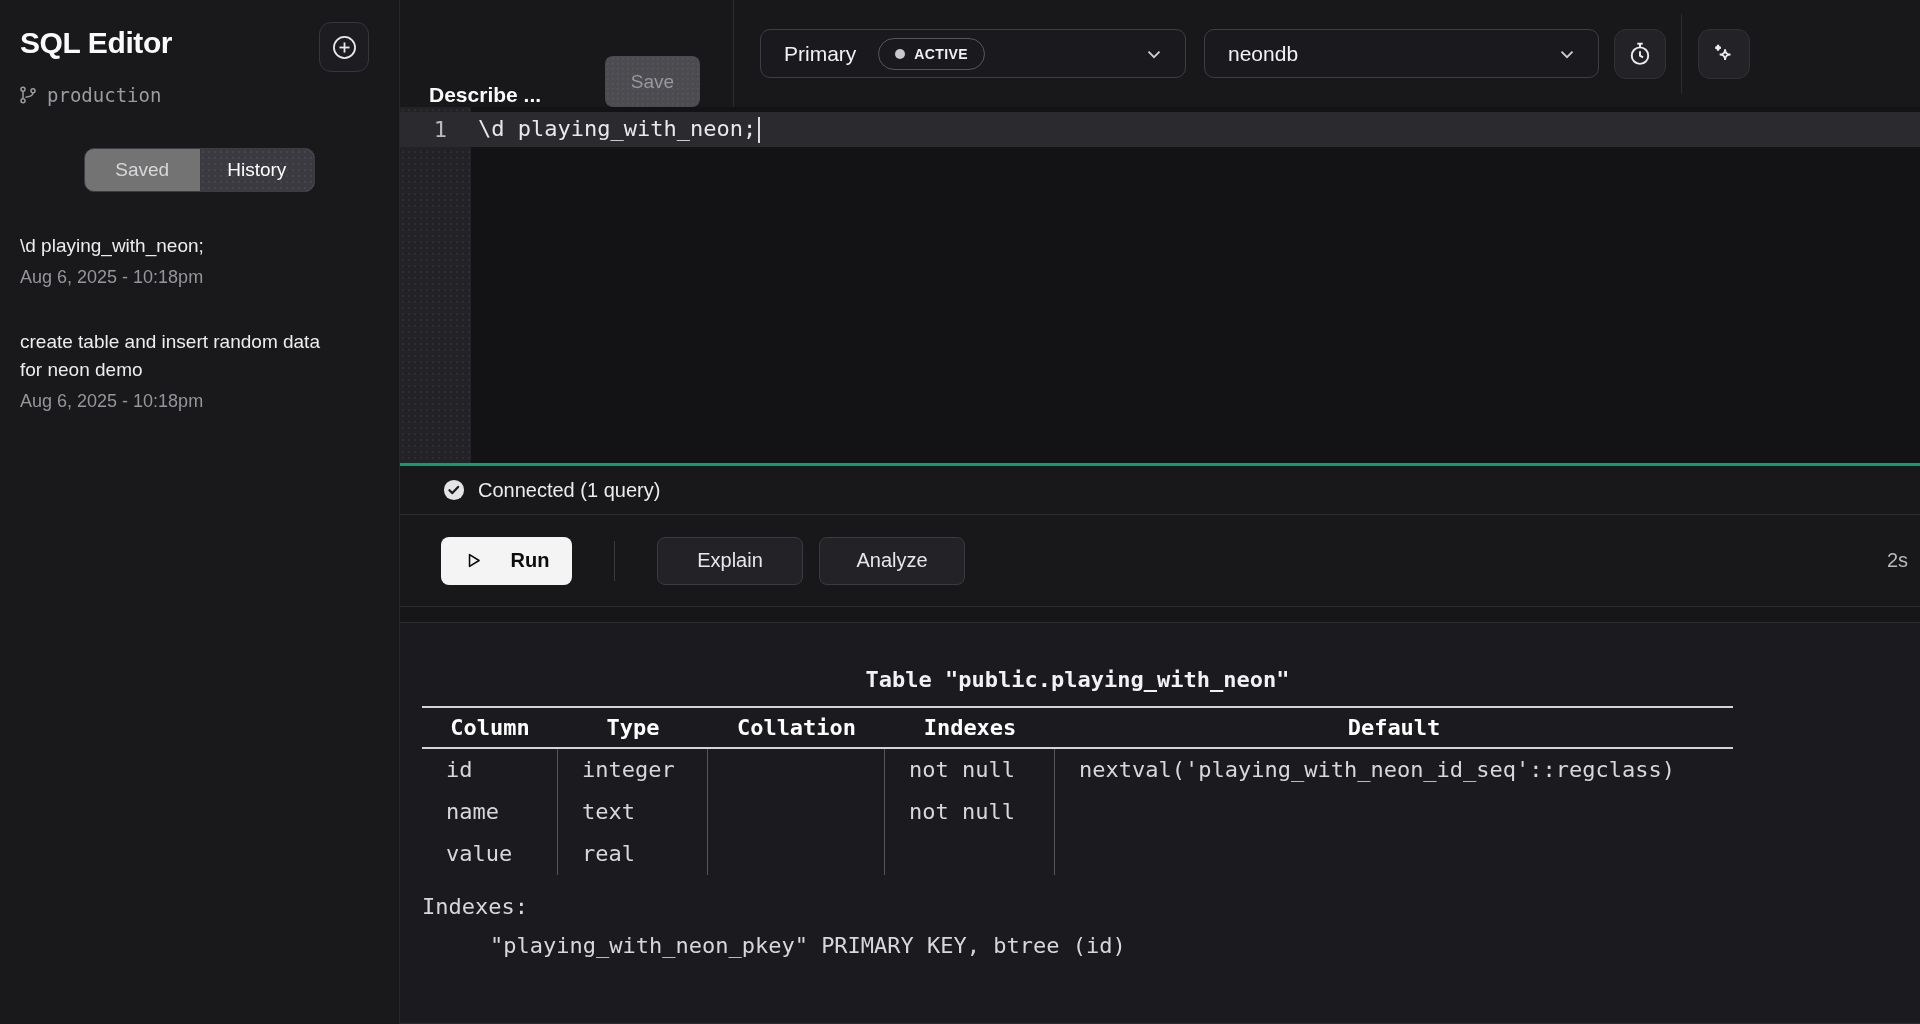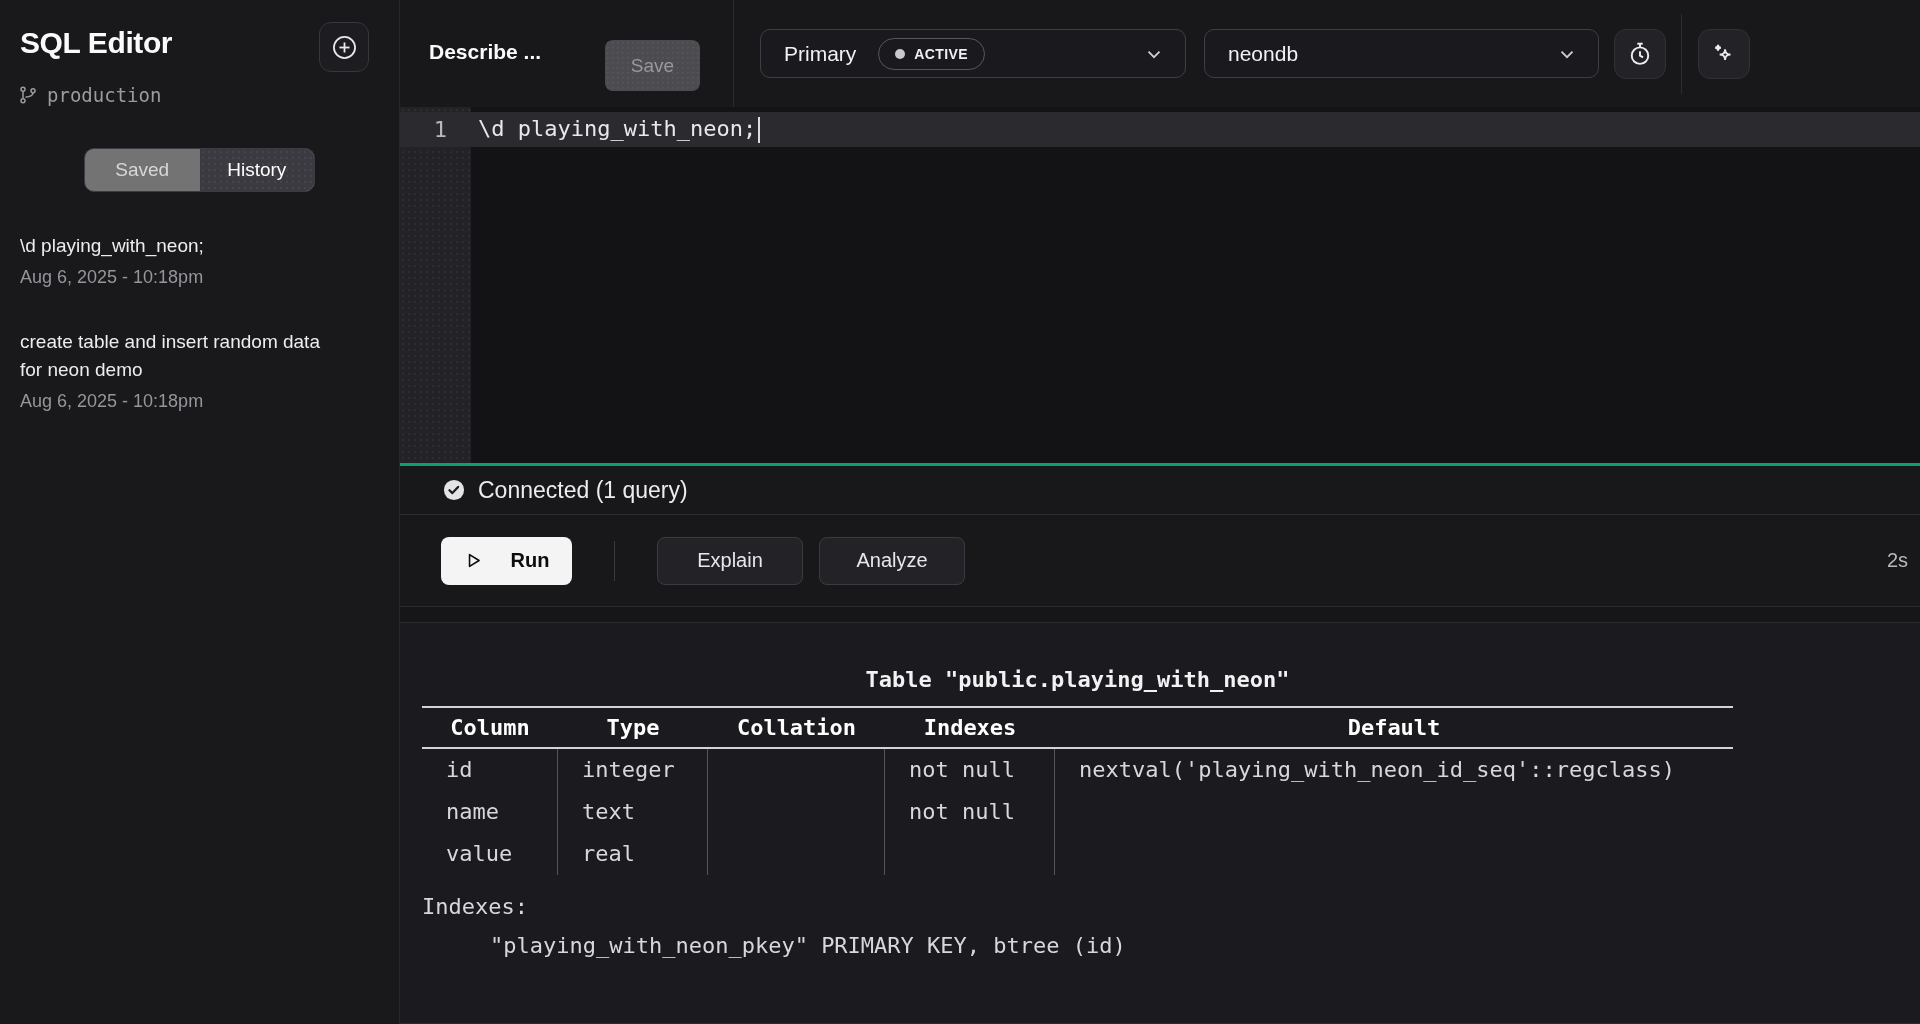--- a/index.html
+++ b/index.html
@@ -24,21 +24,21 @@
   .history { margin-top:40px; padding:0 20px; }
   .h-item { margin-bottom:40px; cursor:pointer; }
   .h-item-title { font-size:19px; line-height:28px; color:#ededf0; max-width:300px; }
   .h-item-ts { font-size:18px; color:#95959b; margin-top:7px; }
 
   
   .main { flex:1; display:flex; flex-direction:column; min-width:0; }
 
   
   .topbar { height:107px; flex:0 0 107px; background:#18181b; display:flex; align-items:stretch; }
-  .tb-left { width:333px; flex:0 0 333px; display:flex; align-items:flex-start; padding:0 33px 0 29px;margin-top:40px; }
+  .tb-left { width:333px; flex:0 0 333px; display:flex; align-items:flex-end; padding:0 33px 0 29px;margin-top:40px; }
   .query-title { font-size:21px; font-weight:600; color:#fafafa; white-space:nowrap; }
   .save-btn { margin-left:auto; width:95px; height:51px; border:none; border-radius:8px; background:#4b4b50;
     background-image:radial-gradient(#55555b 1px, transparent 1px); background-size:5px 5px;
     color:#98989e; font-size:19px; font-weight:500; font-family:inherit; cursor:default; }
   .tb-divider { width:1px; background:#2c2c30; }
   .tb-right { flex:1; display:flex; align-items:center; padding-left:26px; }
   .select { height:49px; border:1px solid #3e3e44; border-radius:10px; background:#1a1a1e;
     display:flex; align-items:center; padding:0 20px 0 23px; cursor:pointer; }
   .select-primary { width:426px; }
   .select-db { width:395px; margin-left:18px; }
@@ -62,21 +62,21 @@
   .active-line { position:absolute; left:0; right:0; top:5px; height:35px; background:#2b2b2f;
     display:flex; align-items:center; font-family:"DejaVu Sans Mono", monospace; font-size:22px; }
   .ln { width:71px; flex:0 0 71px; text-align:right; padding-right:24px; color:#b9b9bf; }
   .code-text { padding-left:7px; color:#e9e9ec; white-space:pre; }
   .cursor { display:inline-block; width:2px; height:26px; background:#dcdce0; vertical-align:middle; margin-left:2px; }
 
   
   .green-rule { height:3px; background:#0e9f6e; }
   .status-bar { height:49px; flex:0 0 49px; background:#18181b; border-bottom:1px solid #2c2c30;
     display:flex; align-items:center; padding-left:43px; gap:13px; }
-  .status-text { font-size:23px; color:#ececef; }
+  .status-text { font-size:20px; color:#ececef; }
   .action-bar { height:92px; flex:0 0 92px; background:#18181b; border-bottom:1px solid #2c2c30;
     display:flex; align-items:center; padding:0 10px 0 41px; }
   .run-btn { width:131px; height:48px; border:none; border-radius:8px; background:#f4f4f5; color:#0c0c0e;
     font-size:20px; font-weight:600; font-family:inherit; display:flex; align-items:center; justify-content:center;
     gap:28px; cursor:pointer; }
   .ab-divider { width:1px; height:40px; background:#3a3a3f; margin:0 42px; }
   .ghost-btn { height:48px; border:1px solid #3a3a40; border-radius:8px; background:#232327; color:#e8e8eb;
     font-size:20px; font-weight:500; font-family:inherit; cursor:pointer; }
   .explain-btn { width:146px; }
   .analyze-btn { width:146px; margin-left:16px; }

